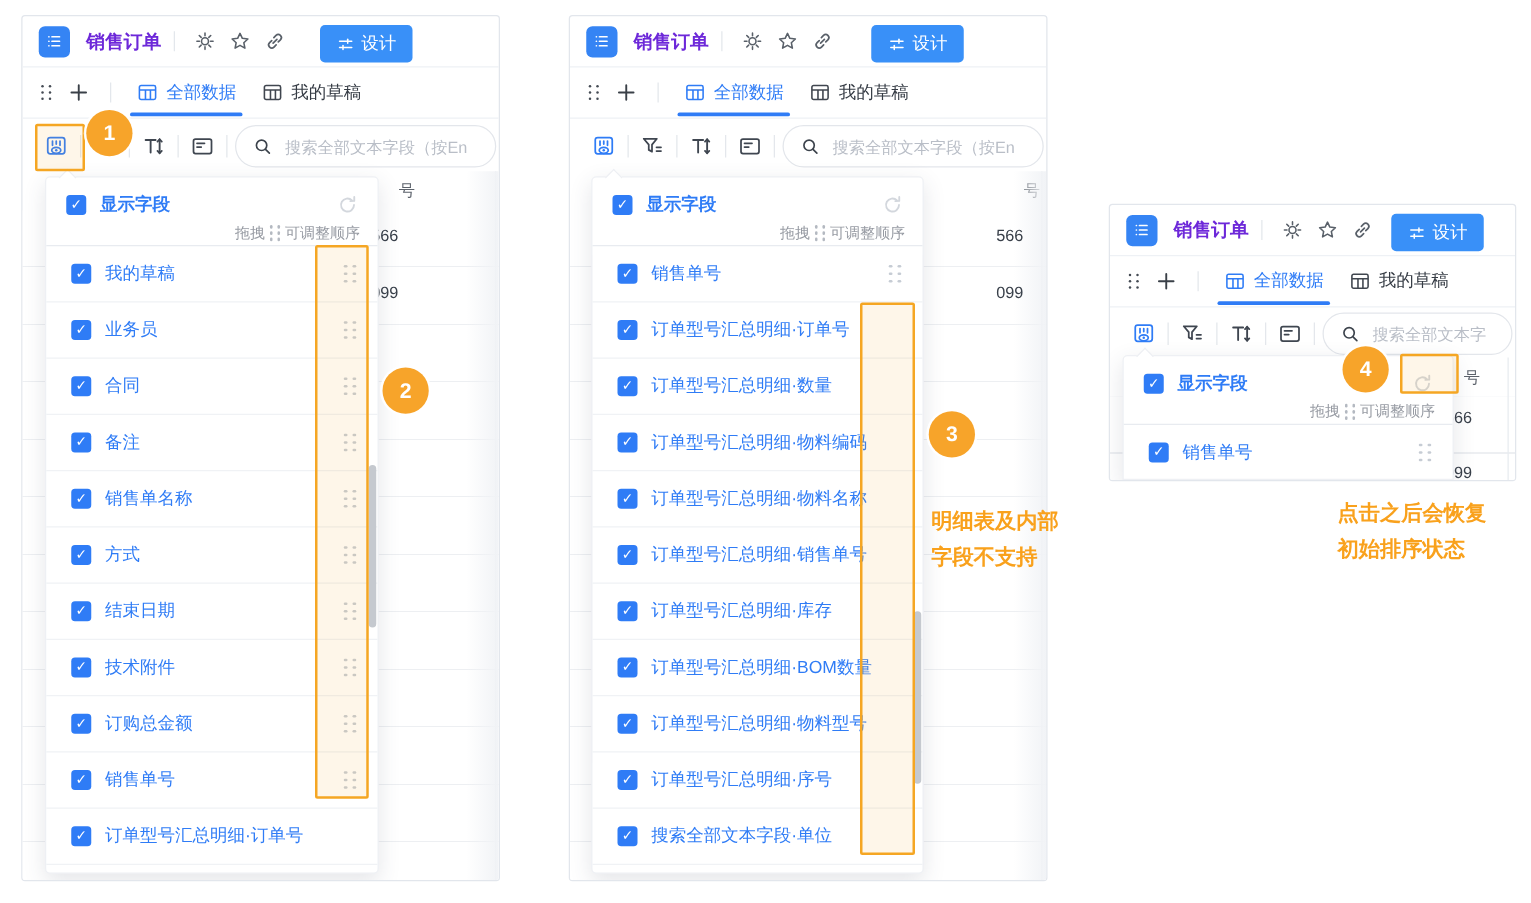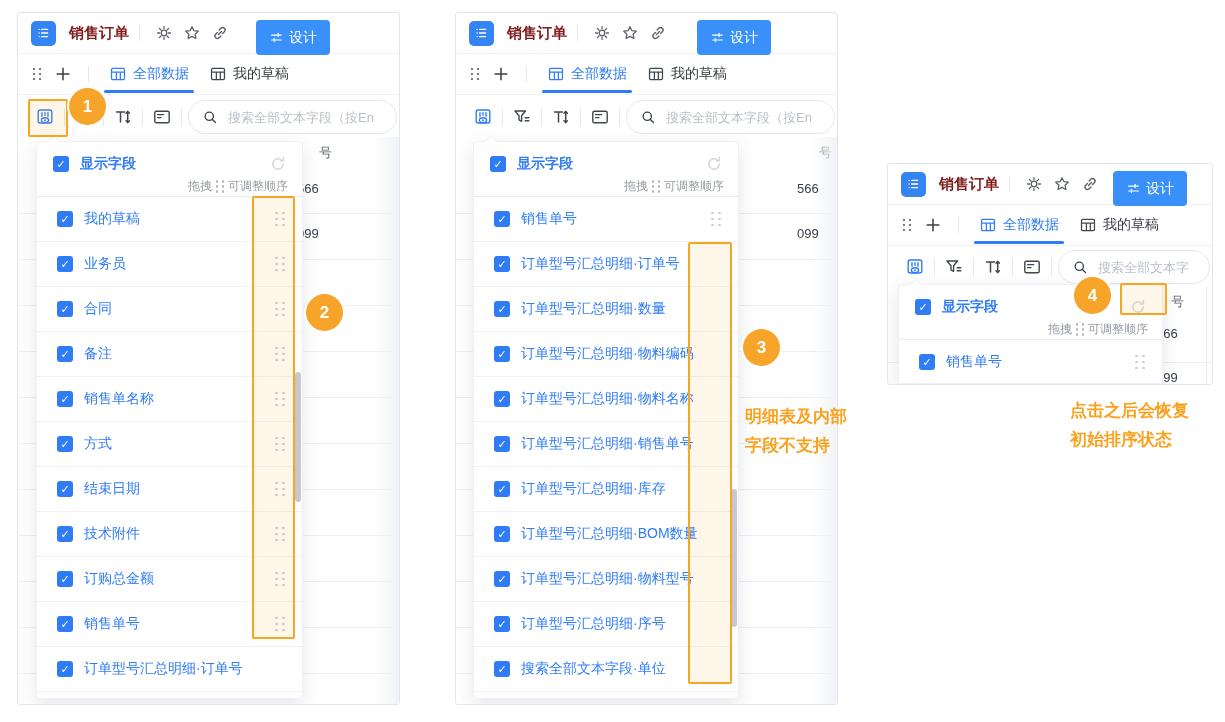--- a/index.html
+++ b/index.html
@@ -2,24 +2,24 @@
 <html><head>
 <meta charset="utf-8">
 <style>
   html,body{margin:0;padding:0;background:#fff;}
   .stage{position:relative;width:1225px;height:722px;background:#fff;overflow:hidden;
          font-family:"Liberation Sans","DejaVu Sans",sans-serif;-webkit-font-smoothing:antialiased;}
   .panel{position:absolute;background:#fff;border:1px solid #e2e6ec;border-radius:3px;overflow:hidden;box-sizing:border-box;}
   
   .hdr{height:40px;display:flex;align-items:center;padding:0 10px;border-bottom:1px solid #eef1f5;position:relative;}
   .app-btn{width:25px;height:25px;border-radius:5px;background:#3584F4;color:#fff;display:flex;align-items:center;justify-content:center;margin:0 13px 0 3px;flex:0 0 auto;cursor:pointer;}
-  .hdr-title{font-size:15px;font-weight:700;color:#7f1d1d;white-space:nowrap;}
+  .hdr-title{font-size:15px;font-weight:700;color:#6d28d9;white-space:nowrap;}
   .vdiv{width:1px;height:16px;background:#e3e7ec;margin:0 10px;flex:0 0 auto;}
   .hicon{color:#596069;display:flex;margin:0 5px;cursor:pointer;}
-  .design-btn{position:absolute;top:7px;display:flex;align-items:center;gap:5px;height:35px;padding:0 13px;
+  .design-btn{position:absolute;top:7px;display:flex;align-items:center;gap:5px;height:30px;padding:0 13px;
               background:#3990F8;color:#fff;border:none;border-radius:4px;font-size:14px;cursor:pointer;
               font-family:inherit;}
   
   .tabs{height:40px;display:flex;align-items:center;padding:0 10px;border-bottom:1px solid #eef1f5;position:relative;}
   .plus{color:#3a4048;display:flex;margin:0 6px;cursor:pointer;}
   .tab{display:flex;align-items:center;gap:6px;font-size:14px;color:#353b44;margin:0 10px;position:relative;cursor:pointer;white-space:nowrap;}
   .tab .ic{color:#40464f;}
   .tab.active{color:#2F7CF6;}
   .tab.active .ic{color:#2F7CF6;}
   .tab.active::after{content:"";position:absolute;left:-5px;right:-5px;bottom:-10px;height:3px;background:#2F7CF6;border-radius:2px;}

